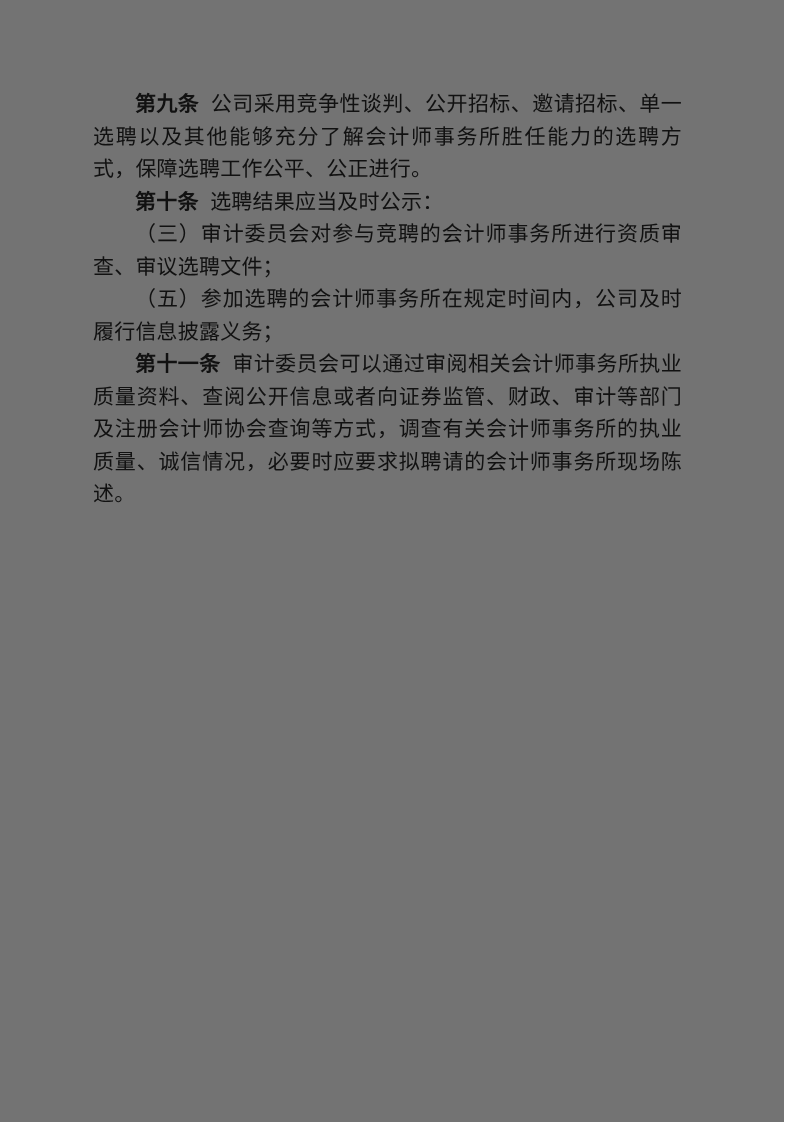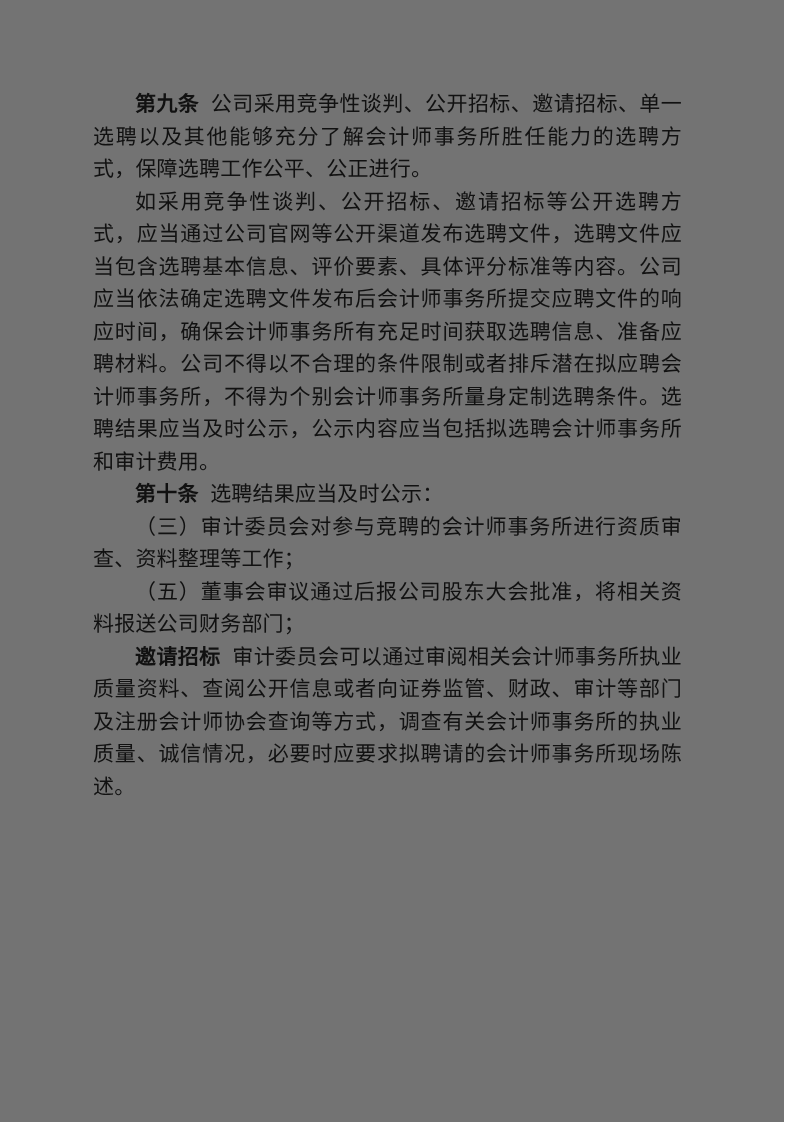--- a/index.html
+++ b/index.html
@@ -38,28 +38,27 @@
   }
 </style>
 </head>
 <body>
 
 <div class="page">
   <div class="doc">
 
     <p><span class="term">第九条</span><span>公司采用竞争性谈判、公开招标、邀请招标、单一选聘以及其他能够充分了解会计师事务所胜任能力的选聘方式，保障选聘工作公平、公正进行。</span></p>
 
-    <p><span>如采用竞争性谈判、公开招标、邀请招标等公开选聘方式，应当通过公司官网等公开渠道发布选聘文件，选聘文件应当包含选聘基本信息、评价要素、具体评分标准等内容。公司应当依法确定选聘文件发布后会计师事务所提交应聘文件的响应时间，确保会计师事务所有充足时间获取选聘信息、准备应聘材料。公司不得以不合理的条件限制或者排斥潜在拟应聘会计师事务所，不得为个别会计师事务所量身定制选聘条件。选聘结果应当及时公示，公示内容应当包括拟选聘会计师事务所和审计费用。</span></p>
 
     <p><span class="term">第十条</span><span>选聘结果应当及时公示：</span></p>
 
 
 
-    <p><span>（三）审计委员会对参与竞聘的会计师事务所进行资质审查、资料整理等工作；</span></p>
+    <p><span>（三）审计委员会对参与竞聘的会计师事务所进行资质审查、审议选聘文件；</span></p>
 
 
-    <p><span>（五）董事会审议通过后报公司股东大会批准，将相关资料报送公司财务部门；</span></p>
+    <p><span>（五）参加选聘的会计师事务所在规定时间内，公司及时履行信息披露义务；</span></p>
 
 
-    <p><span class="term">邀请招标</span><span>审计委员会可以通过审阅相关会计师事务所执业质量资料、查阅公开信息或者向证券监管、财政、审计等部门及注册会计师协会查询等方式，调查有关会计师事务所的执业质量、诚信情况，必要时应要求拟聘请的会计师事务所现场陈述。</span></p>
+    <p><span class="term">第十一条</span><span>审计委员会可以通过审阅相关会计师事务所执业质量资料、查阅公开信息或者向证券监管、财政、审计等部门及注册会计师协会查询等方式，调查有关会计师事务所的执业质量、诚信情况，必要时应要求拟聘请的会计师事务所现场陈述。</span></p>
 
   </div>
 </div>
 
 </body></html>

